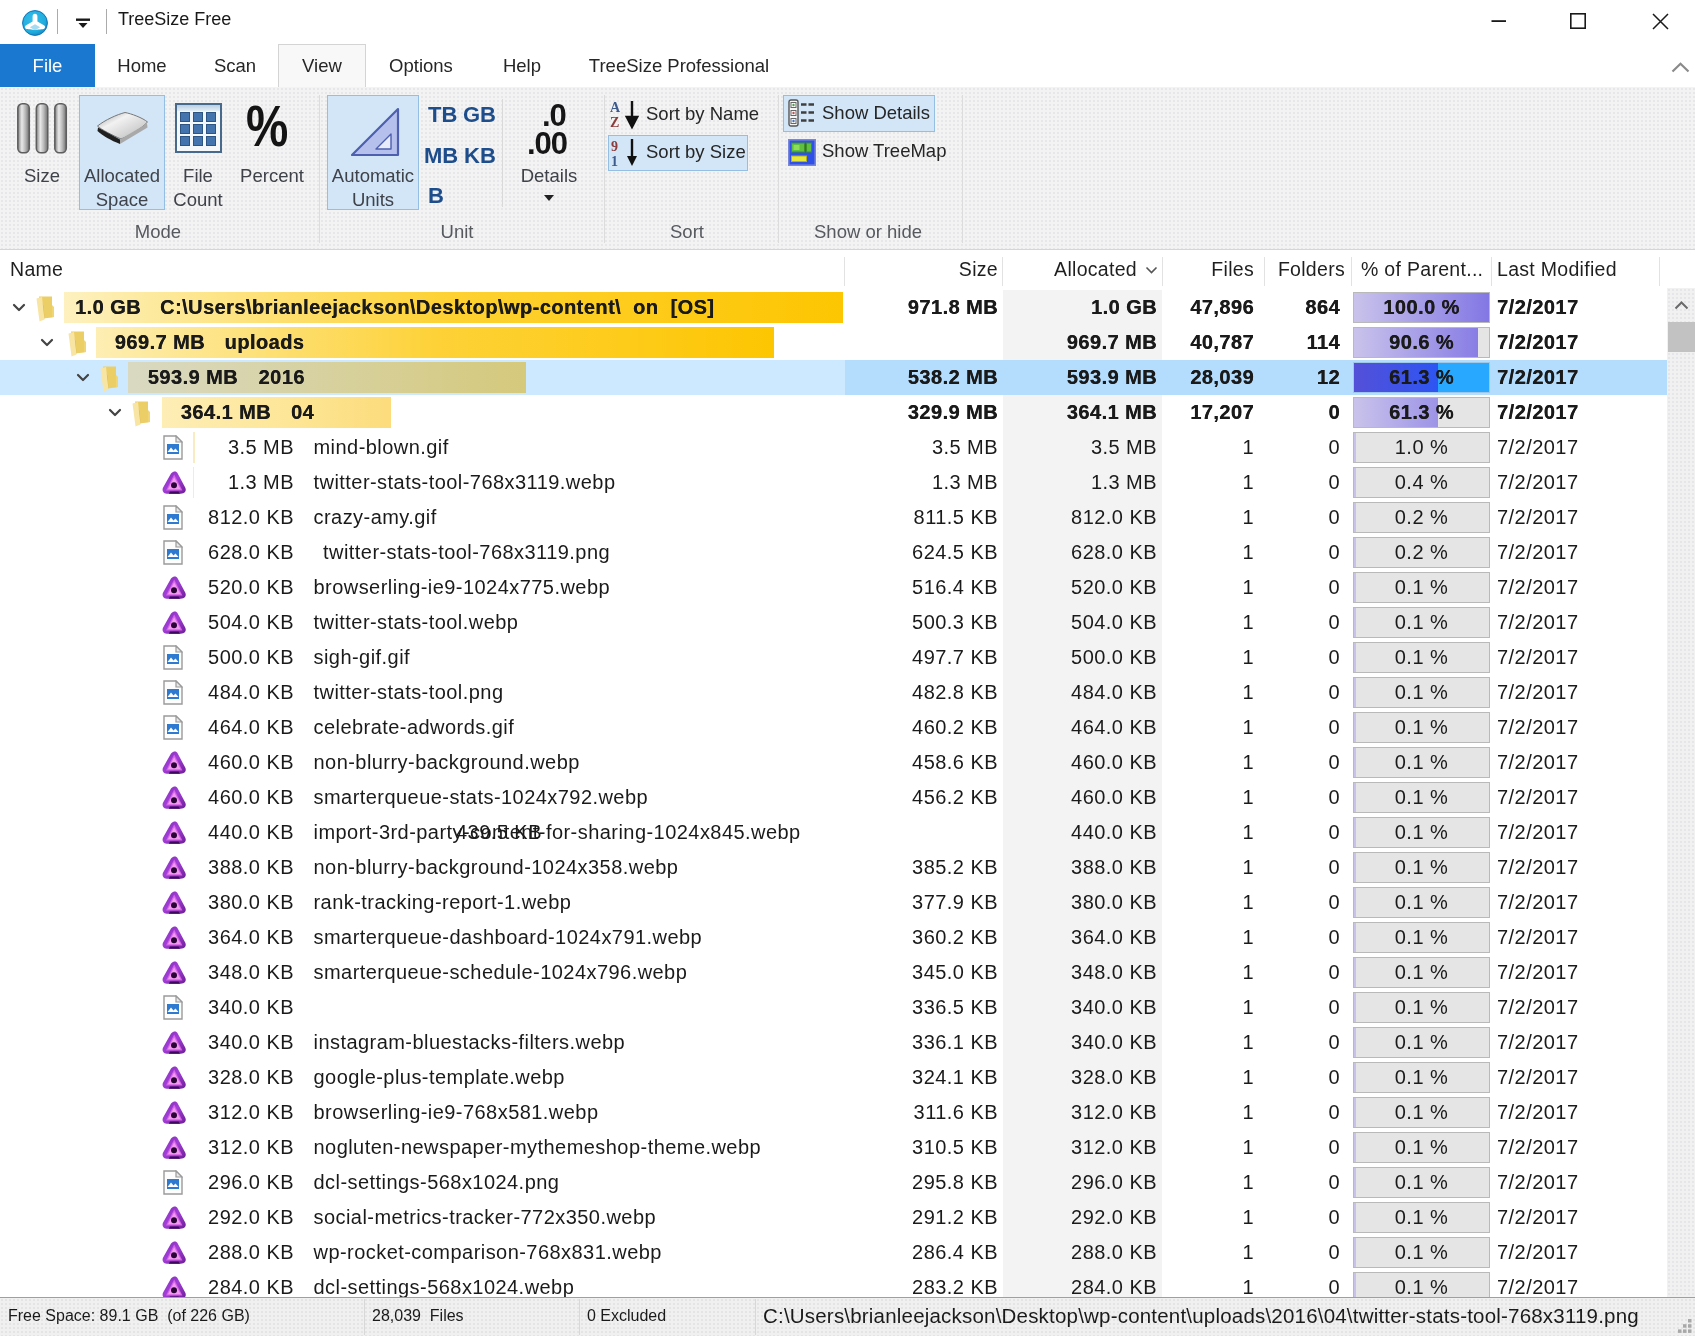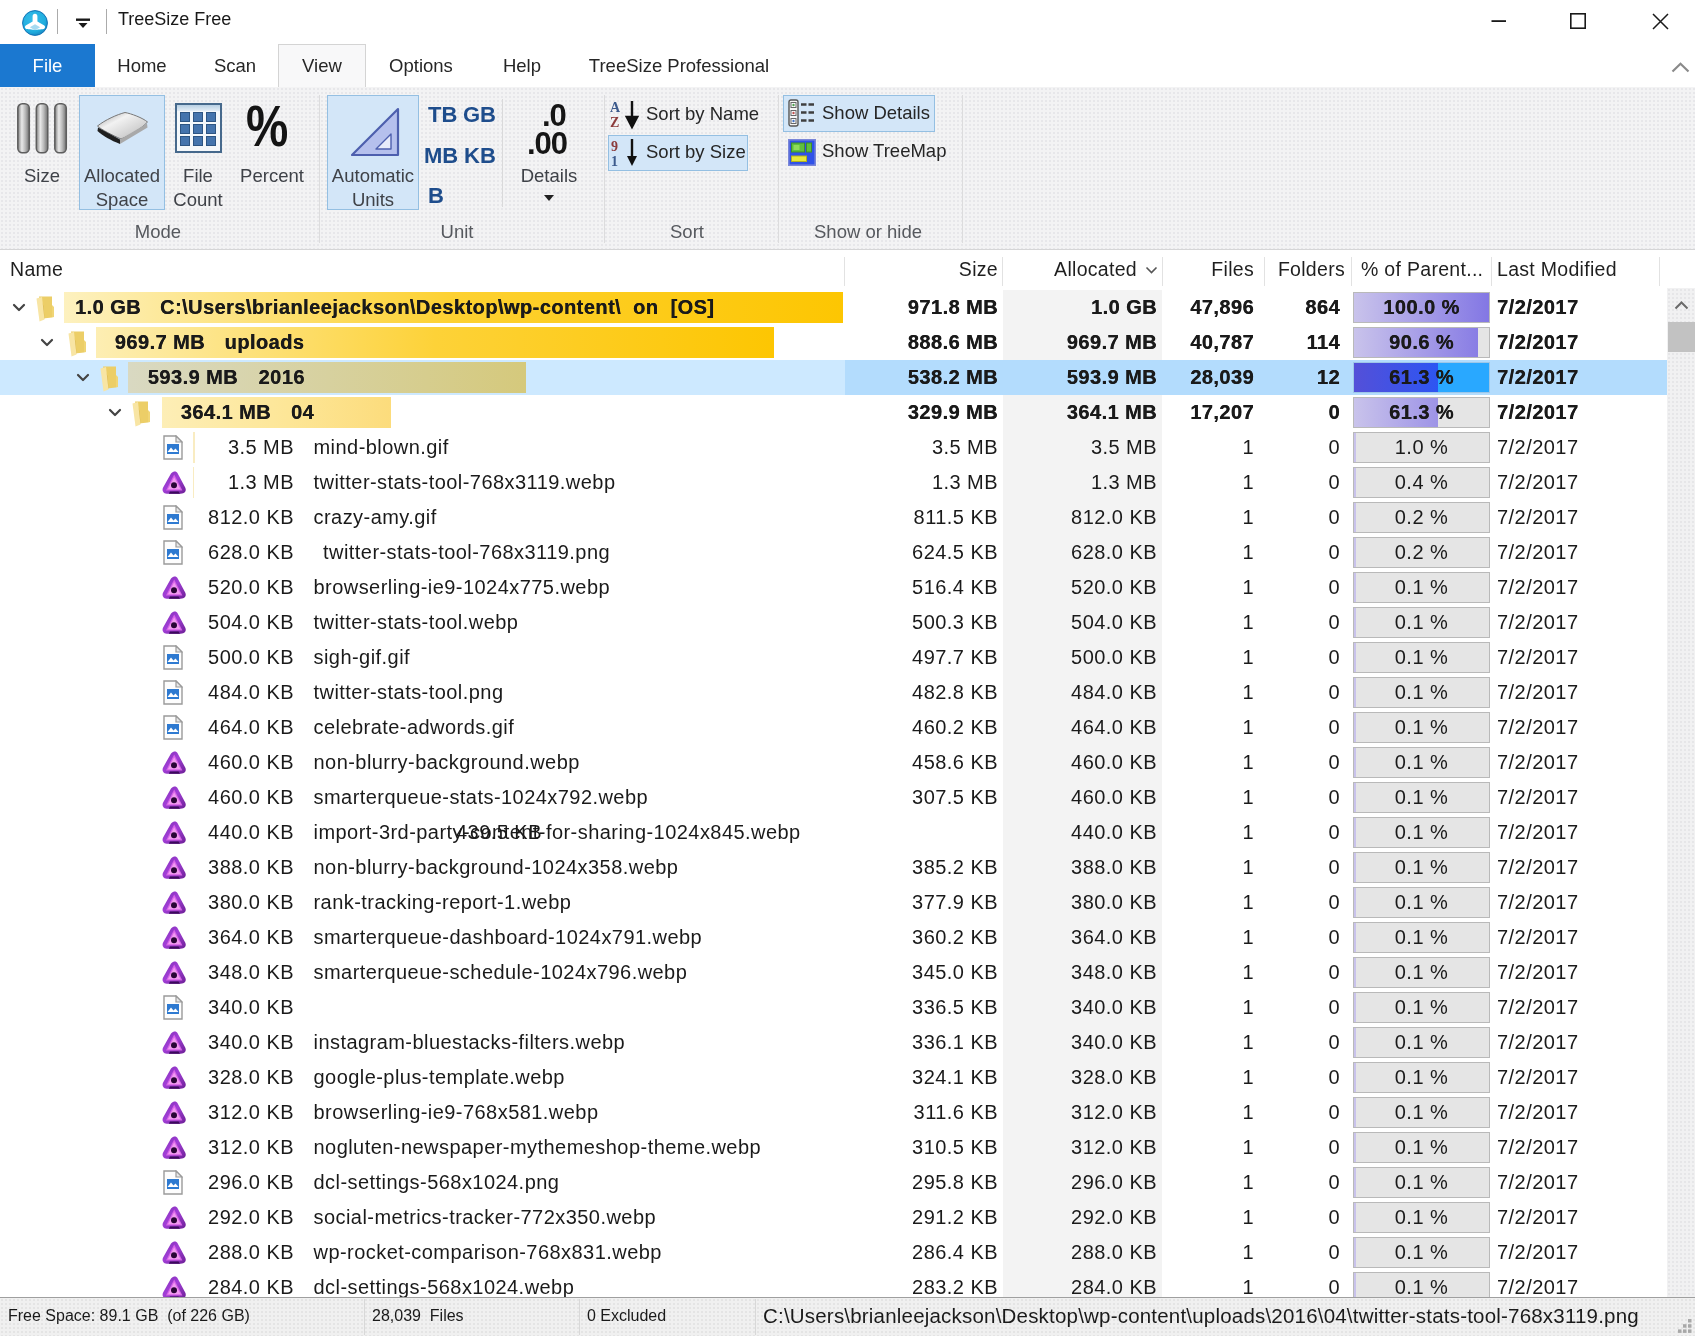--- a/index.html
+++ b/index.html
@@ -282,21 +282,20 @@
         <div class="abs" style="left:67px;top:5px">
           <svg width="20" height="27" viewBox="0 0 20 27" style="">
             <path d="M4 1.5 L17 1.5 L17 22.5 L8 23.5 Z" fill="#ecce67"></path>
             <path d="M17 10 L19 12 L19 22 L17 22.5 Z" fill="#f0d575"></path>
             <path d="M5.5 4 L8.5 11 L9.5 23.5 L8 23.5 Z" fill="#d8b44e"></path>
             <path d="M1.5 3.5 L7 2 L9.5 24.5 L4.5 26.5 Z" fill="#f8e5a4"></path>
           </svg>
         </div>
         <div class="sz" style="left:0;width:205px;font-weight:bold;text-shadow:0.3px 0 0;">969.7 MB</div>
         <div class="nm" style="left:224.5px;font-weight:bold;text-shadow:0.3px 0 0;">uploads</div>
-        <div class="cell" style="left:0;width:998px;font-weight:bold;text-shadow:0.3px 0 0;">888.6 MB</div>
         <div class="cell" style="left:0;width:1157px;font-weight:bold;text-shadow:0.3px 0 0;">969.7 MB</div>
         <div class="cell" style="left:0;width:1254px;font-weight:bold;text-shadow:0.3px 0 0;">40,787</div>
         <div class="cell" style="left:0;width:1340px;font-weight:bold;text-shadow:0.3px 0 0;">114</div>
         <div class="pctbox">
           <div class="pctfill" style="width:124px">
             <div style="position:absolute;left:0;top:0;width:135px;height:100%;background:linear-gradient(90deg,#c9c3eb,#8377e4)"></div>
           </div>
           <div class="pcttext" style="font-weight:bold;text-shadow:0.3px 0 0;">90.6 %</div>
         </div>
         <div class="date" style="font-weight:bold;text-shadow:0.3px 0 0;">7/2/2017</div>
@@ -635,21 +634,21 @@
             </defs>
             <path d="M12.5 1.8 C14 1.2 15.8 1.7 16.6 3.2 L24.2 17.6 C25 19.1 25 20.9 24 22.1 C23 23.3 21.4 23.8 19.8 23.8 L5.8 23.8 C4.2 23.8 2.7 23 2 21.6 C1.3 20.2 1.5 18.4 2.4 17 L10 3.4 C10.6 2.6 11.5 2.2 12.5 1.8 Z" fill="url(#wg)"></path>
             <path d="M13.2 4.6 L21.4 20.4 L5.0 20.4 Z" fill="#d863e8"></path>
             <path d="M13.2 7.2 L19.5 19.2 L6.9 19.2 Z" fill="#f29af2"></path>
             <path d="M9 21.5 L17.5 21.5 L19 23.8 L7.8 23.8 Z" fill="#3c0a5c"></path>
             <circle cx="13" cy="15.2" r="3" fill="#2a0636"></circle>
           </svg>
         </div>
         <div class="sz" style="left:0;width:294px;">460.0 KB</div>
         <div class="nm" style="left:313.5px;">smarterqueue-stats-1024x792.webp</div>
-        <div class="cell" style="left:0;width:998px;">307.5 KB</div>
+        <div class="cell" style="left:0;width:998px;">456.2 KB</div>
         <div class="cell" style="left:0;width:1157px;">460.0 KB</div>
         <div class="cell" style="left:0;width:1254px;">1</div>
         <div class="cell" style="left:0;width:1340px;">0</div>
         <div class="pctbox">
           <div class="pctfill" style="width:2px">
             <div style="position:absolute;left:0;top:0;width:135px;height:100%;background:linear-gradient(90deg,#c9c3eb,#8377e4)"></div>
           </div>
           <div class="pcttext" style="">0.1 %</div>
         </div>
         <div class="date" style="">7/2/2017</div>

